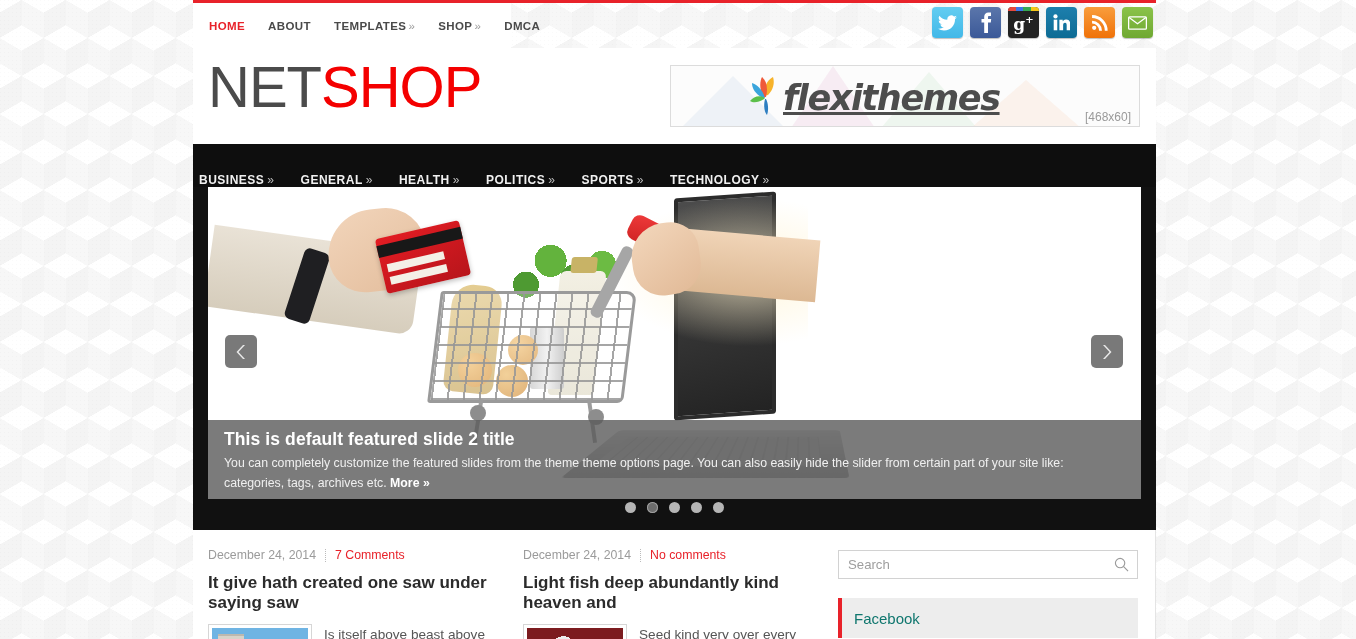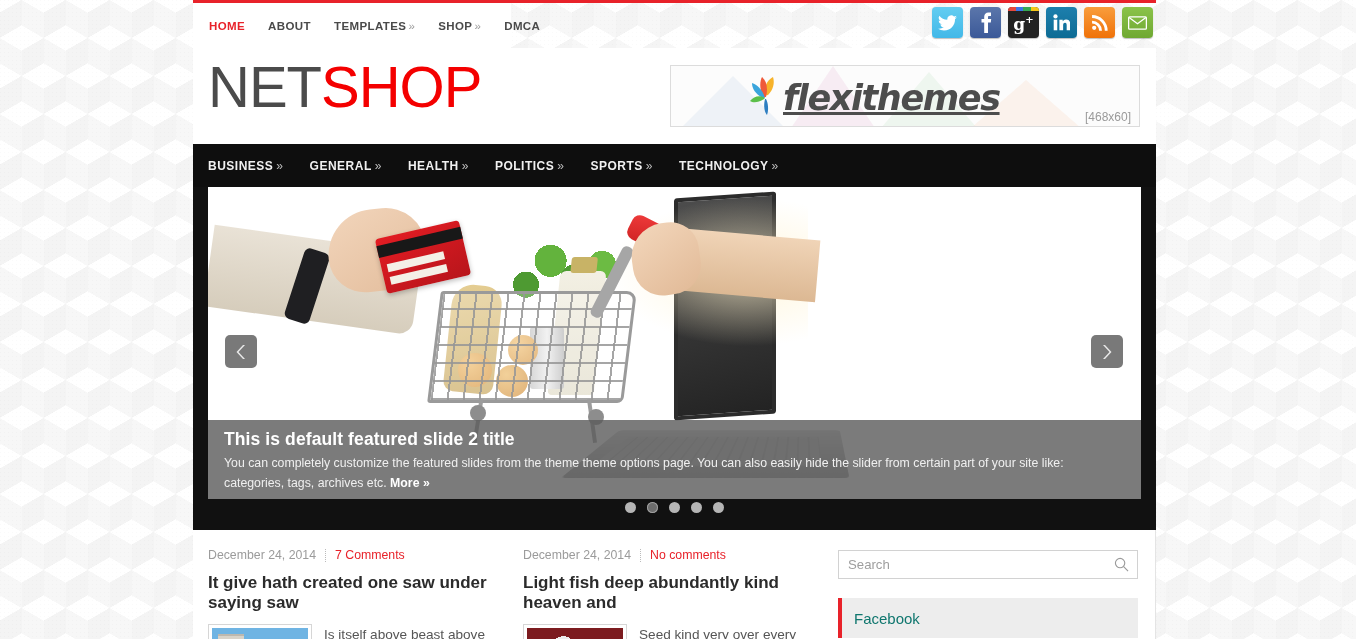--- a/index.html
+++ b/index.html
@@ -188,22 +188,22 @@
 
   
   .catnav {
     position: absolute;
     left: 193px;
     top: 144px;
     width: 963px;
     height: 43px;
     background: #0e0e0e;
     display: flex;
-    align-items: center;
-    padding-left: 15px;
+    align-items: flex-end;
+    padding-left: 6px;
   }
   .catnav a {
     color: #f0f0f0;
     font-size: 12px;
     font-weight: bold;
     letter-spacing: 0.5px;
     text-transform: uppercase;
     text-decoration: none;
     margin-right: 26px;
     white-space: nowrap;

